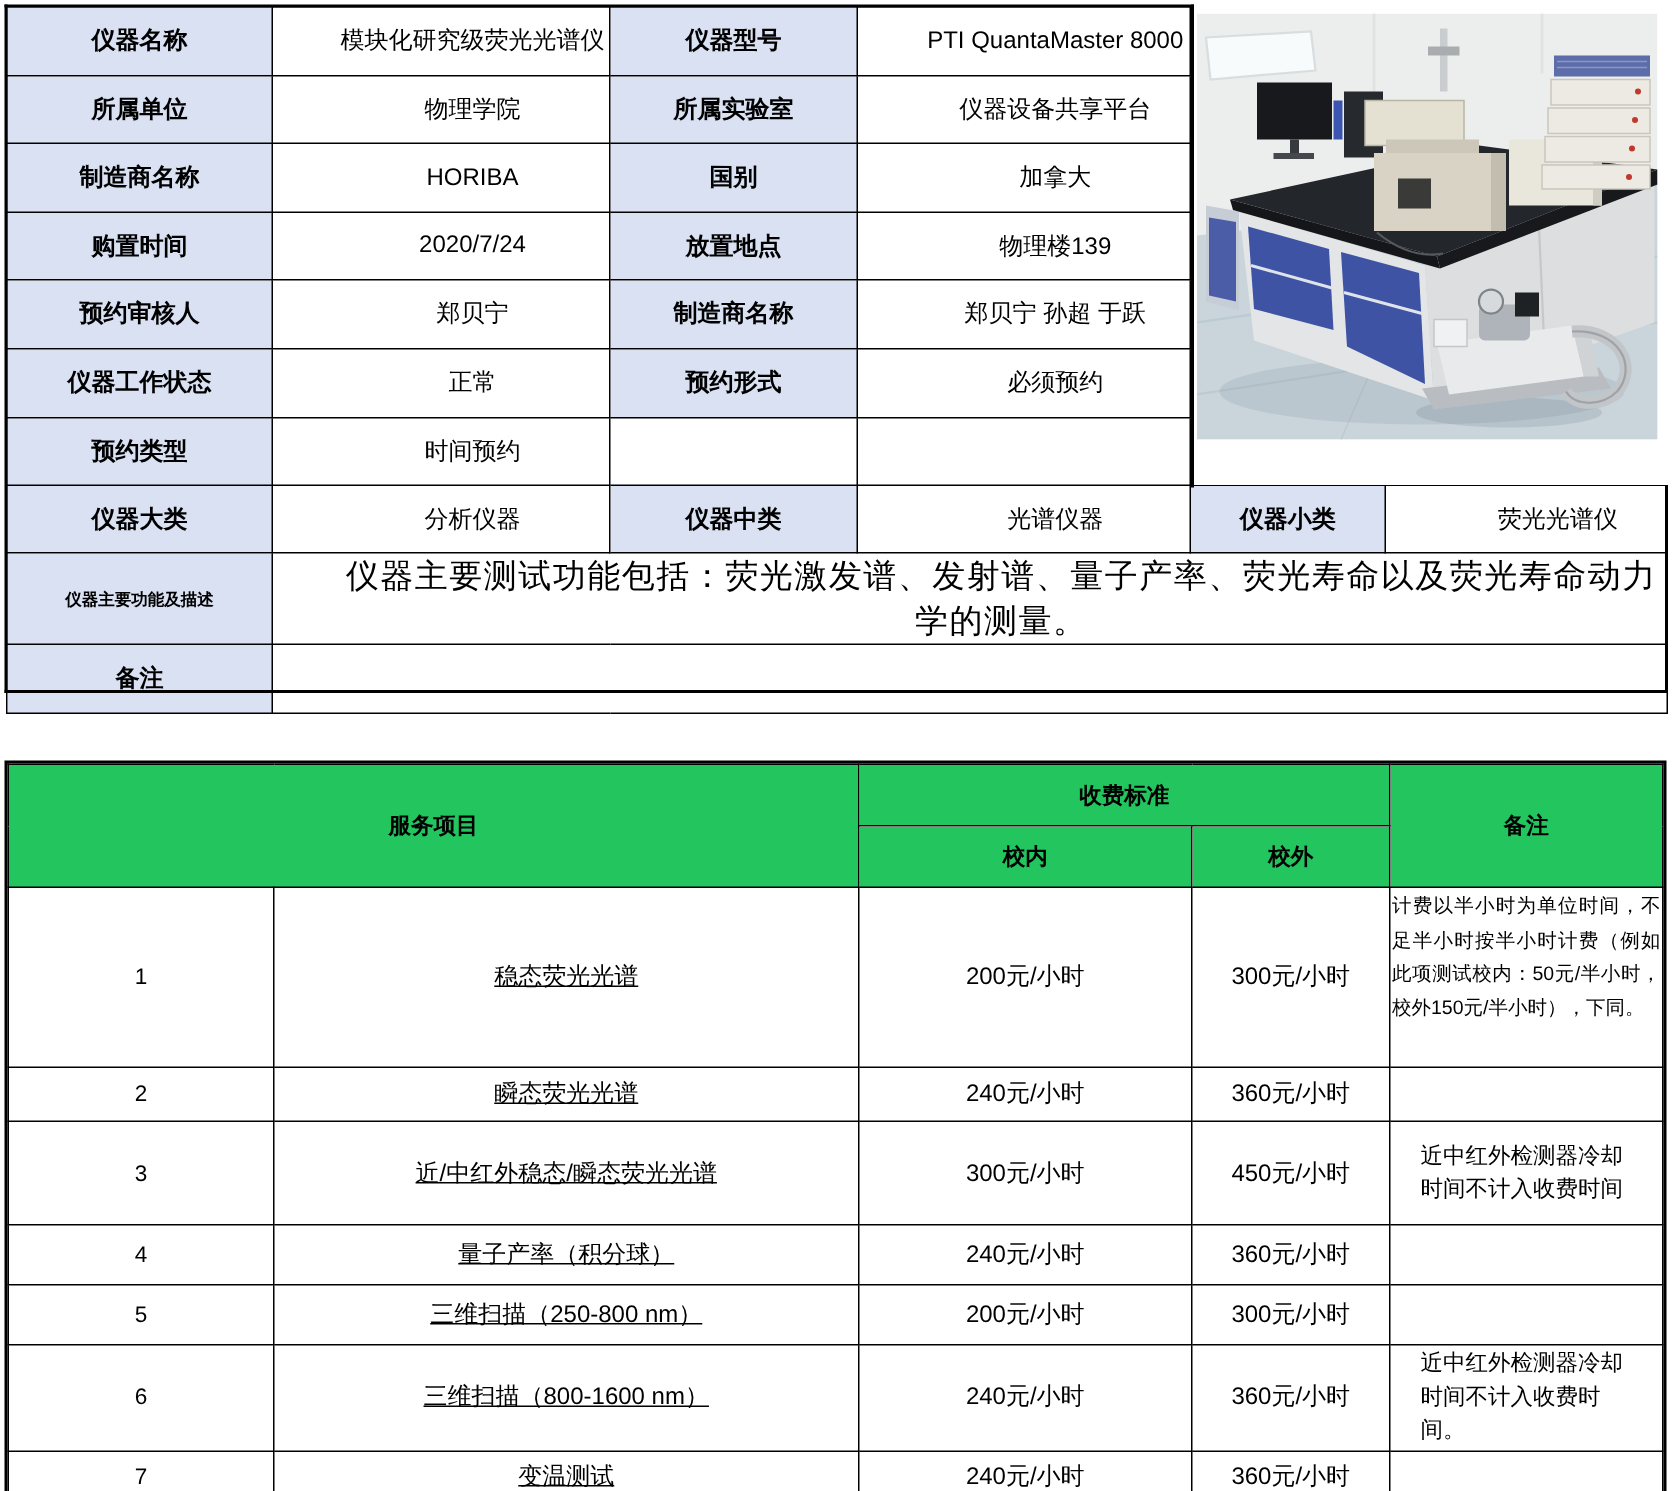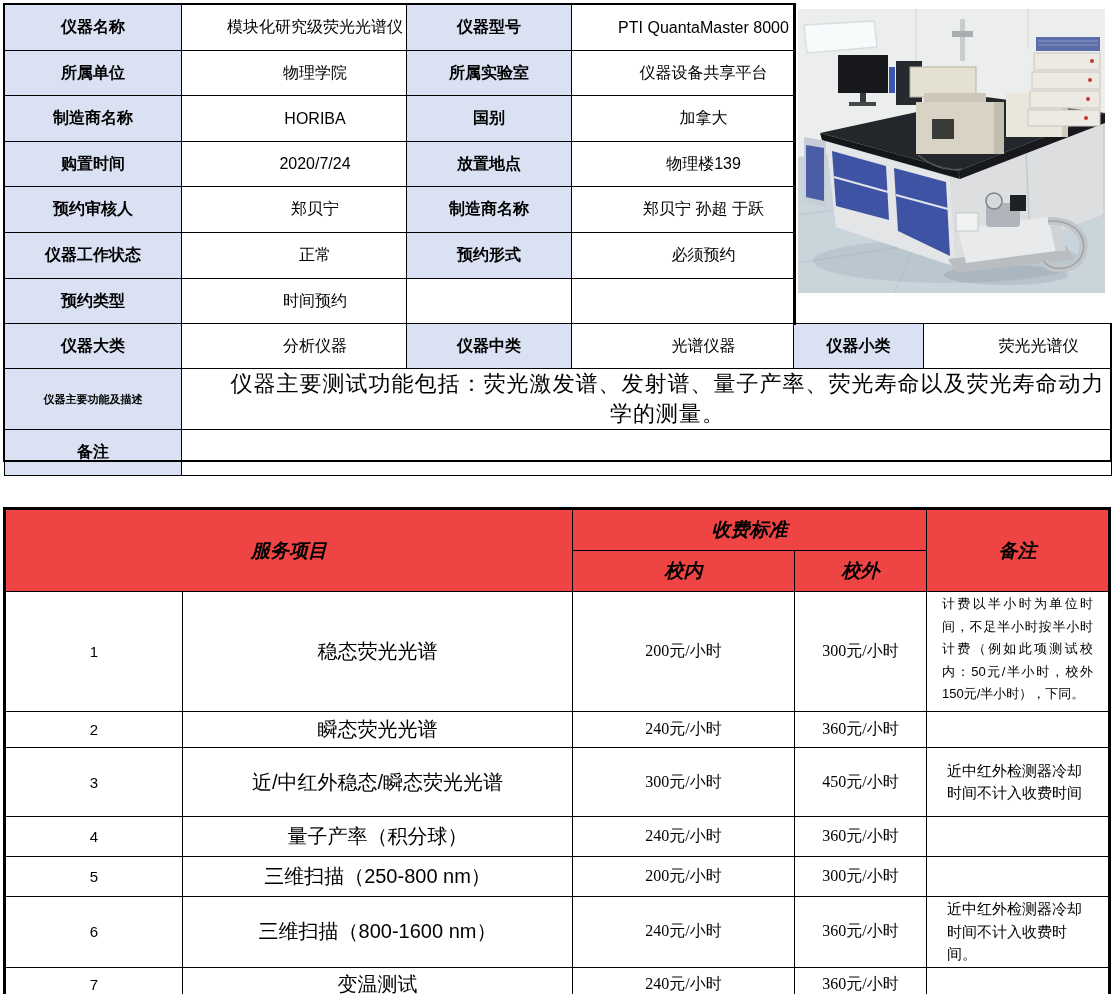--- a/index.html
+++ b/index.html
@@ -8,25 +8,25 @@
   table{border-collapse:collapse;table-layout:fixed;}
   td{border:1px solid #000;padding:0 2px;text-align:center;vertical-align:middle;overflow:hidden;}
   .lbl{background:#D9E1F2;font-weight:700;font-size:16px;}
   .val{font-size:16px;padding-left:44px;}
   .val-desc{font-size:22px;letter-spacing:1px;}
   #info-table{position:absolute;left:4px;top:4px;width:1108px;}
   .photo-cell{border:none;position:relative;vertical-align:top;background:#fff;}
   .photo-cell svg{position:absolute;left:4px;top:4px;}
   #price-wrap{position:absolute;left:3px;top:507px;border:2px solid #000;}
   #price-table{width:1104px;}
-  .ph{background:#ef4444;font-weight:700;font-size:19px;font-style:italic;}
+  .ph{background:#22c55e;font-weight:700;font-size:15px;}
   .num{font-size:15px;}
-  .name{font-size:20px;}
-  .price{font-size:16px;font-family:Liberation Serif, serif;}
-  .rk-sm{font-size:13px;line-height:22.5px;text-align:justify;vertical-align:top;padding:1px 15px;}
+  .name{font-size:16px;text-decoration:underline;}
+  .price{font-size:16px;}
+  .rk-sm{font-size:13px;line-height:22.5px;text-align:justify;vertical-align:top;padding:1px 1px;}
   .rk{font-size:15px;line-height:1.5;text-align:left;padding:1px 20px;}
   .bd{position:absolute;background:#000;}
   #bd-left{left:3px;top:3px;width:2px;height:459px;}
   #bd-top{left:3px;top:3px;width:793px;height:2px;}
   #bd-right-u{left:794px;top:3px;width:2px;height:322px;}
   #bd-right-l{left:1110px;top:324px;width:2px;height:138px;}
   #bd-bottom{left:3px;top:460px;width:1109px;height:2px;}
 </style>
 </head>
 <body>

